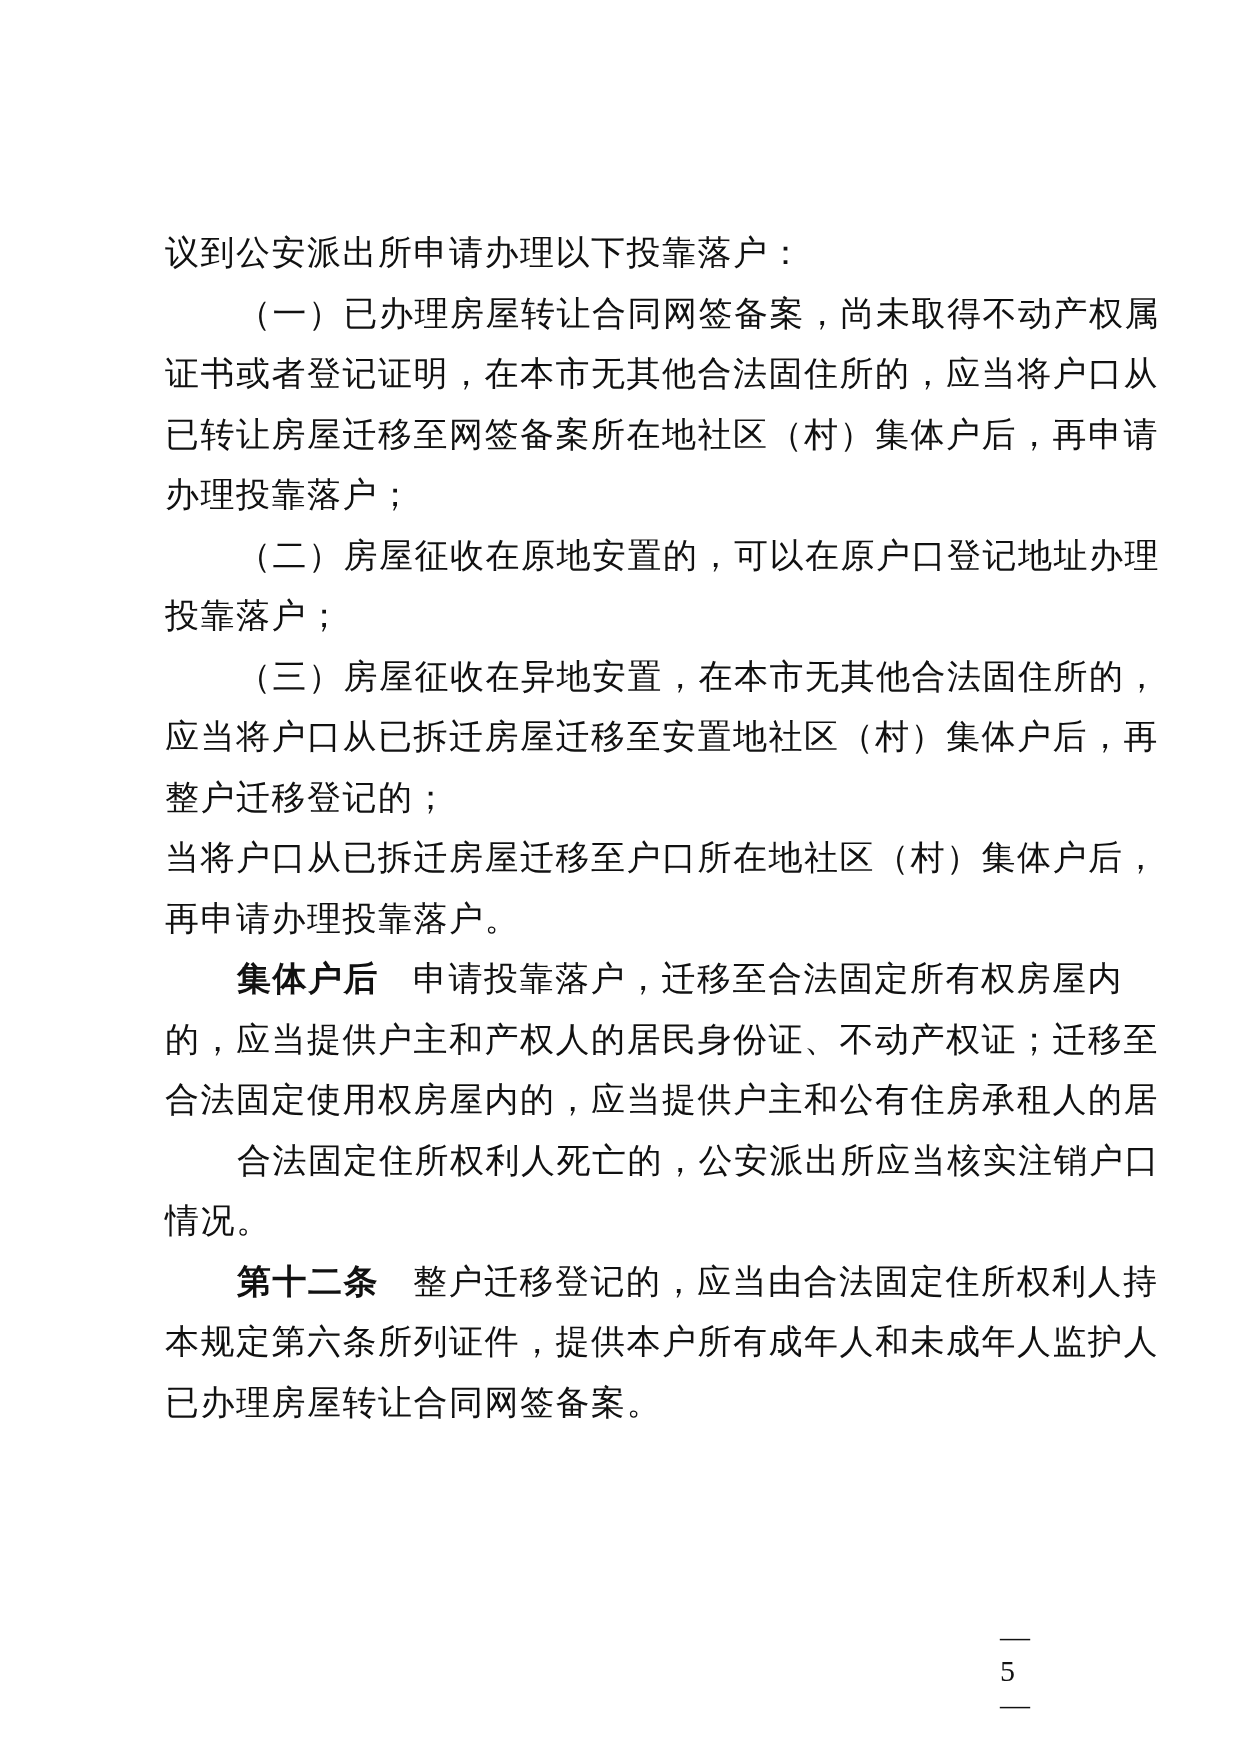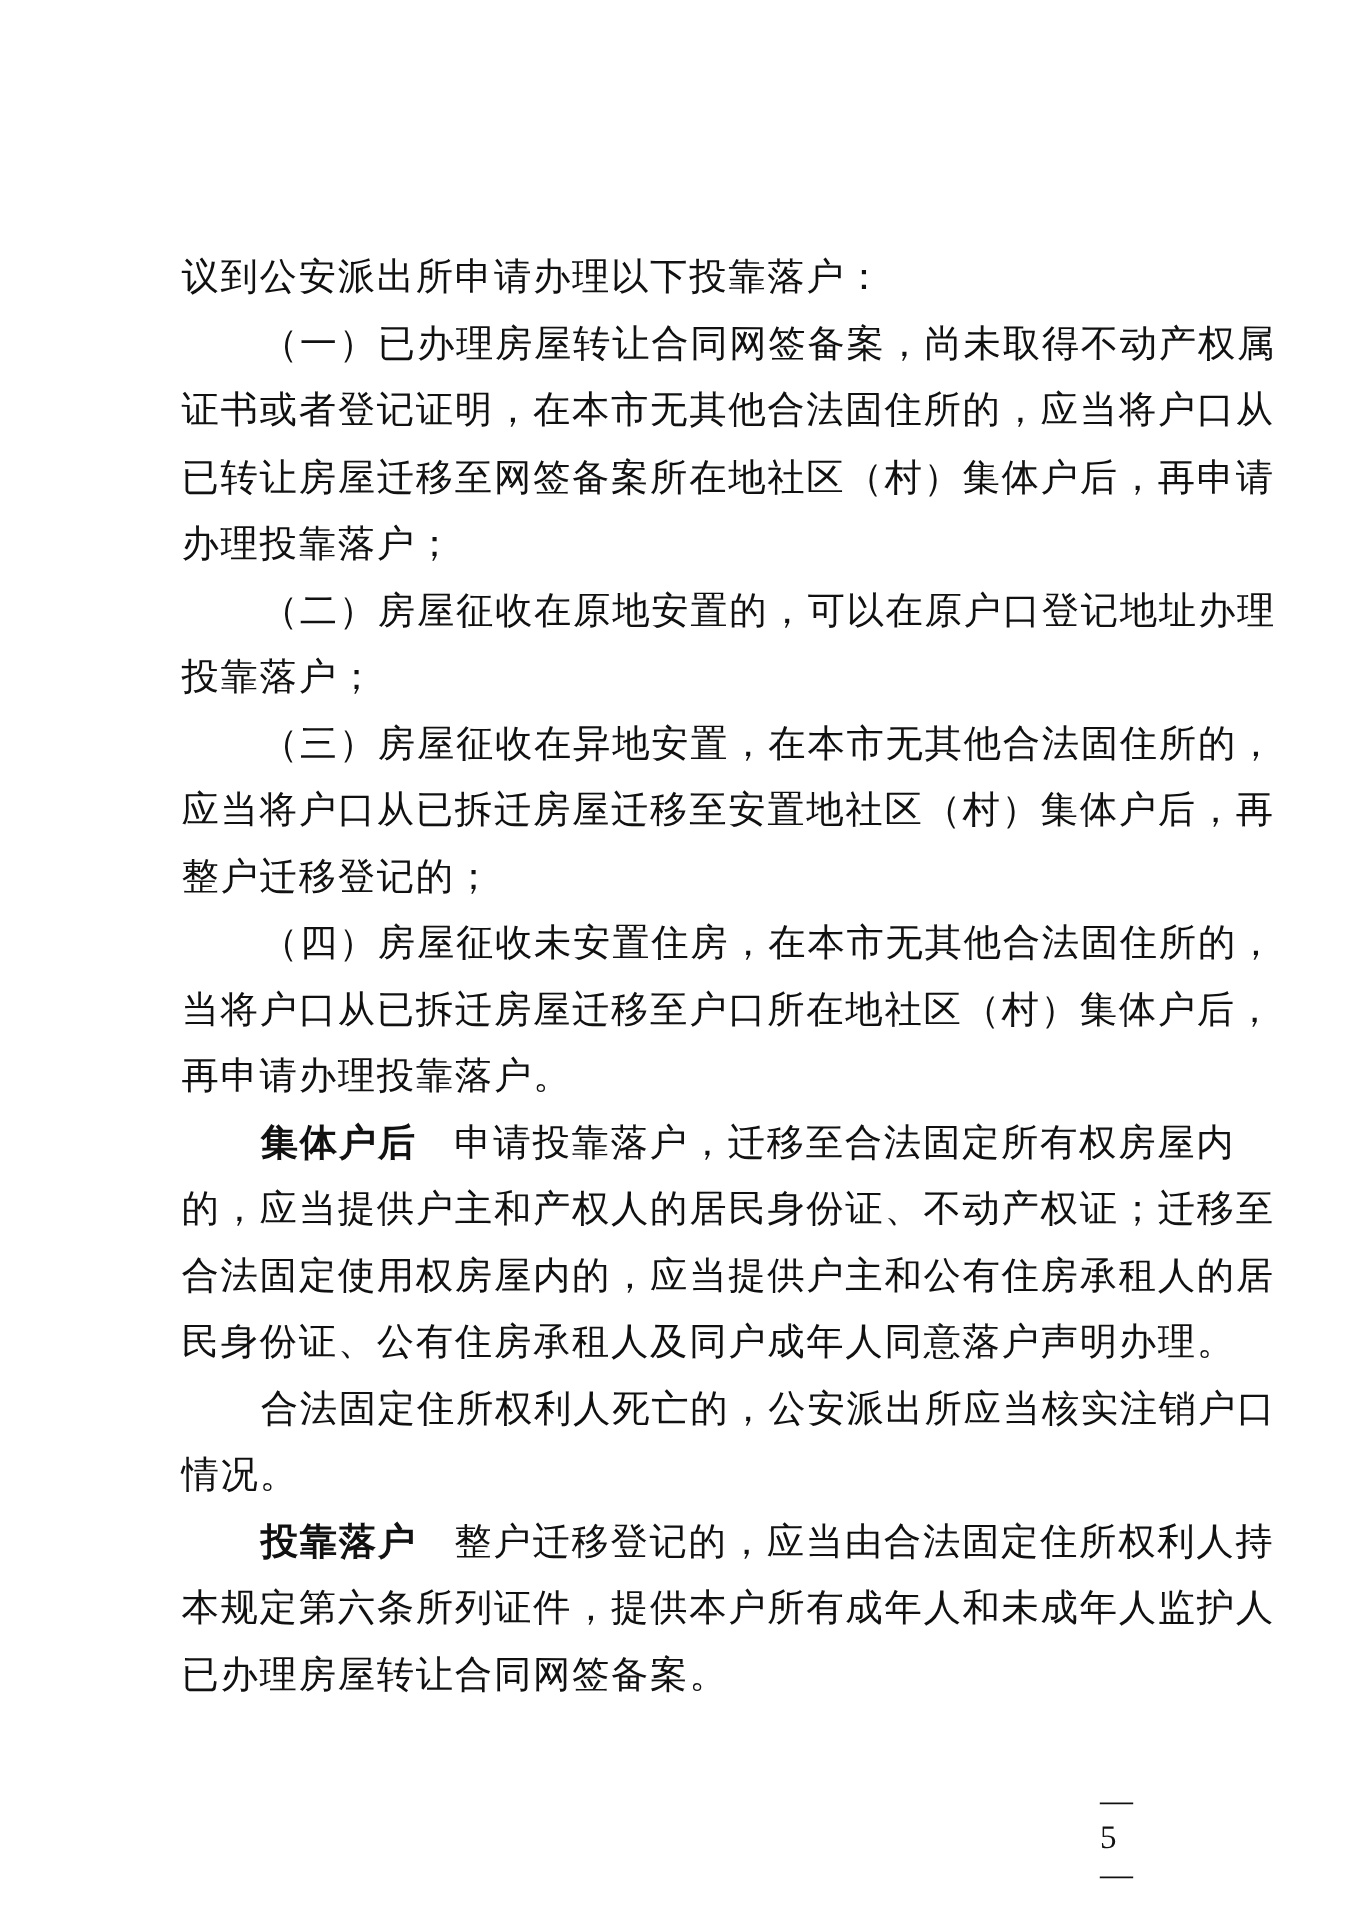--- a/index.html
+++ b/index.html
@@ -23,34 +23,32 @@
     <div class="line">议到公安派出所申请办理以下投靠落户：</div>
     <div class="line indent">（一）已办理房屋转让合同网签备案，尚未取得不动产权属</div>
     <div class="line">证书或者登记证明，在本市无其他合法固住所的，应当将户口从</div>
     <div class="line">已转让房屋迁移至网签备案所在地社区（村）集体户后，再申请</div>
     <div class="line">办理投靠落户；</div>
     <div class="line indent">（二）房屋征收在原地安置的，可以在原户口登记地址办理</div>
     <div class="line">投靠落户；</div>
     <div class="line indent">（三）房屋征收在异地安置，在本市无其他合法固住所的，</div>
     <div class="line">应当将户口从已拆迁房屋迁移至安置地社区（村）集体户后，再</div>
     <div class="line">整户迁移登记的；</div>
-    <div class="line indent">（四）房屋征收未安置住房，在本市无其他合法固住所的，</div>
     <div class="line">当将户口从已拆迁房屋迁移至户口所在地社区（村）集体户后，</div>
     <div class="line">再申请办理投靠落户。</div>
 
     <div class="line indent">
       <span class="bold">集体户后</span><span class="gap"></span><span>申请投靠落户，迁移至合法固定所有权房屋内</span>
     </div>
     <div class="line">的，应当提供户主和产权人的居民身份证、不动产权证；迁移至</div>
     <div class="line">合法固定使用权房屋内的，应当提供户主和公有住房承租人的居</div>
-    <div class="line">民身份证、公有住房承租人及同户成年人同意落户声明办理。</div>
     <div class="line indent">合法固定住所权利人死亡的，公安派出所应当核实注销户口</div>
     <div class="line">情况。</div>
 
     <div class="line indent">
-      <span class="bold">投靠落户</span><span class="gap"></span><span>整户迁移登记的，应当由合法固定住所权利人持</span>
+      <span class="bold">第十二条</span><span class="gap"></span><span>整户迁移登记的，应当由合法固定住所权利人持</span>
     </div>
     <div class="line">本规定第六条所列证件，提供本户所有成年人和未成年人监护人</div>
     <div class="line">已办理房屋转让合同网签备案。</div>
   </div>
 
   <div class="page-number">—5—</div>
 </div>
 
 </body></html>

